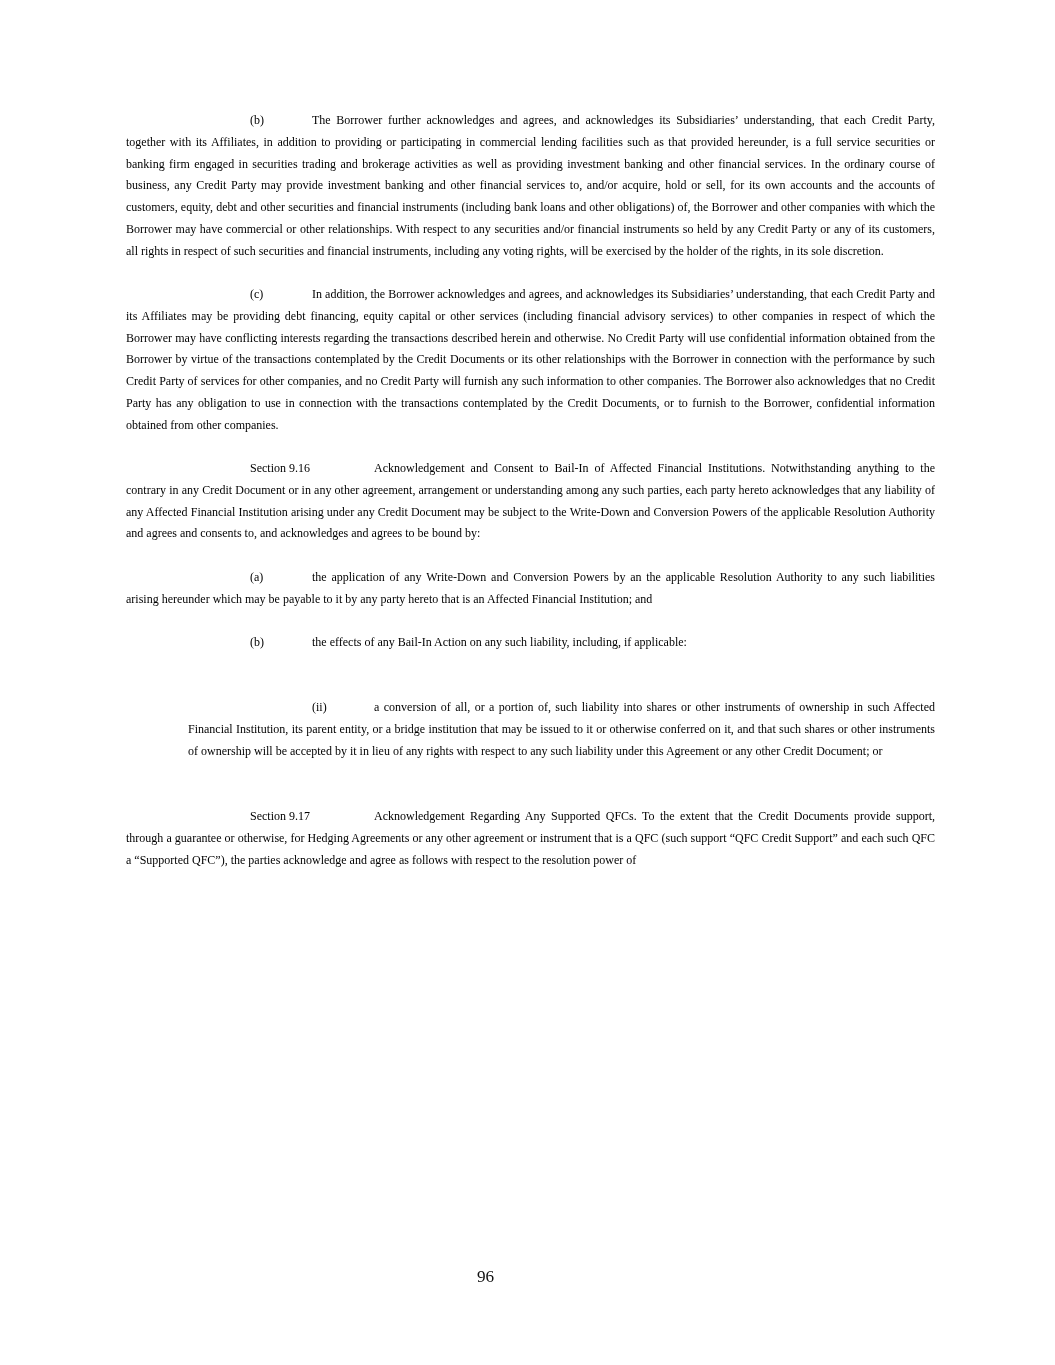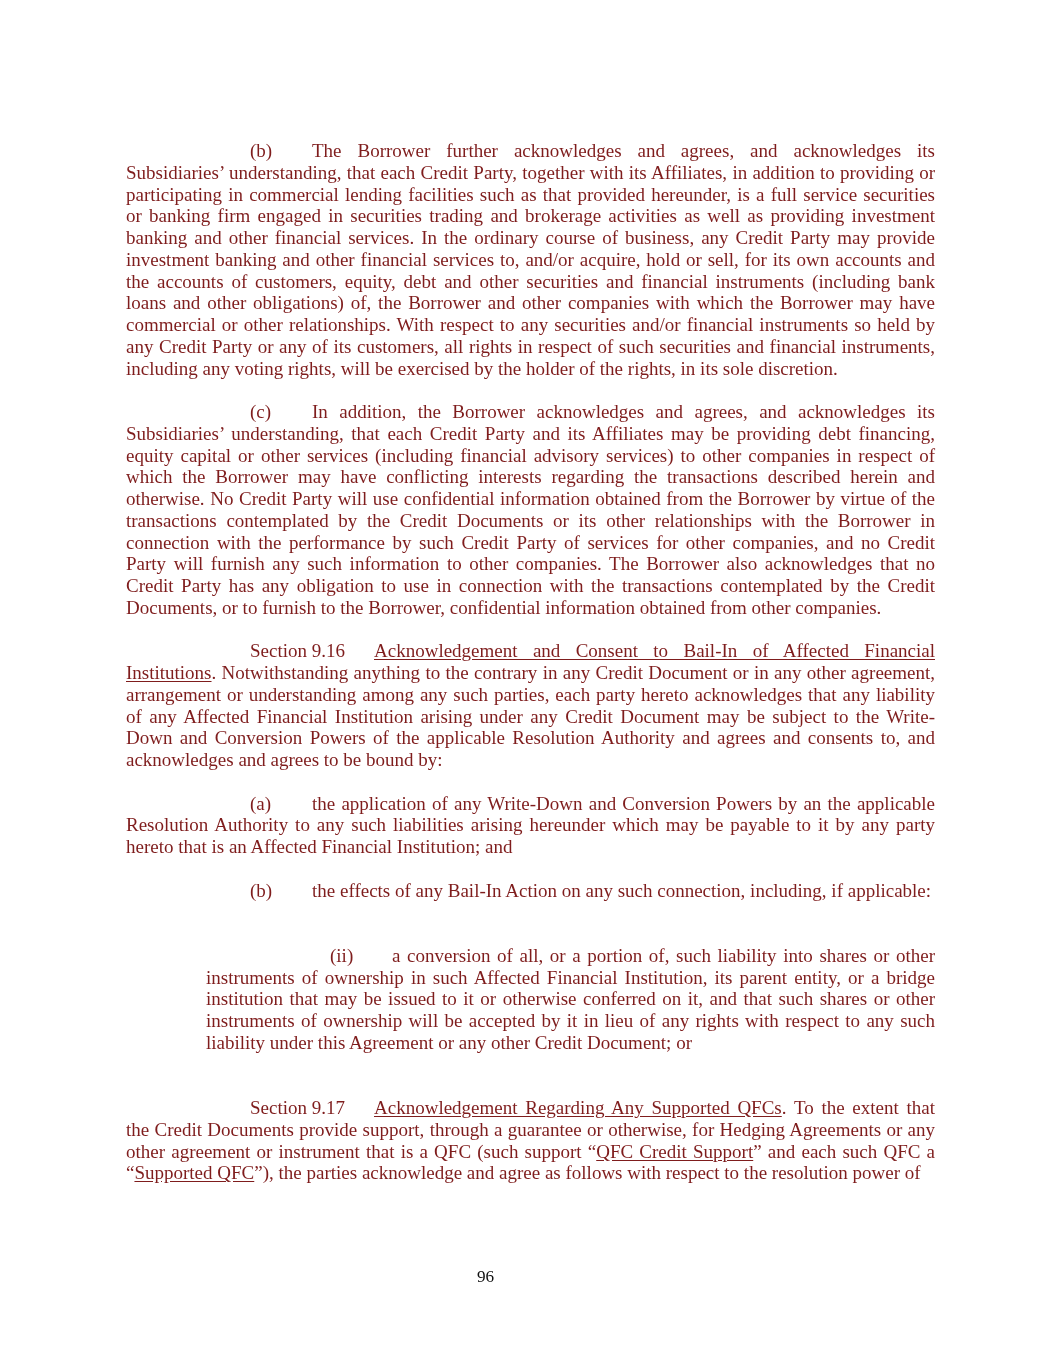--- a/index.html
+++ b/index.html
@@ -1,28 +1,28 @@
 <!DOCTYPE html>
 <html><head>
 <meta charset="utf-8">
 <style>
   html, body { margin: 0; padding: 0; background: #ffffff; }
   body { width: 1055px; height: 1365px; position: relative; overflow: hidden; }
   .page {
-    position: absolute; left: 126px; top: 140px; width: 809px;
+    position: absolute; left: 126px; top: 110px; width: 809px;
     font-family: "Liberation Serif", "DejaVu Serif", serif;
-    font-size: 19px; line-height: 21.75px; color: #7f1d1d;
+    font-size: 12px; line-height: 21.75px; color: #000000;
   }
   p { margin: 0; text-align: justify; }
   .gap { height: 21.75px; }
   .ind1 { text-indent: 124px; }
-  .ind-sub { margin-left: 80px; text-indent: 124px; }
+  .ind-sub { margin-left: 62px; text-indent: 124px; }
   .lbl { display: inline-block; text-indent: 0; }
   .lbl-a { width: 62px; }
-  .u { text-decoration: underline; text-underline-offset: 2px; }
+  .u { text-underline-offset: 2px; }
   .plain { text-align: left; }
   .footer {
     position: absolute; top: 1267px; left: 0; width: 971px; text-align: center;
     font-family: "Liberation Serif", "DejaVu Serif", serif; font-size: 17.2px; color: #111;
   }
 </style>
 </head>
 <body>
 
 <div class="page">
@@ -32,21 +32,21 @@
 
   <p class="ind1"><span class="lbl lbl-a">(c)</span><span>In addition, the Borrower acknowledges and agrees, and acknowledges its Subsidiaries’ understanding, that each Credit Party and its Affiliates may be providing debt financing, equity capital or other services (including financial advisory services) to other companies in respect of which the Borrower may have conflicting interests regarding the transactions described herein and otherwise.  No Credit Party will use confidential information obtained from the Borrower by virtue of the transactions contemplated by the Credit Documents or its other relationships with the Borrower in connection with the performance by such Credit Party of services for other companies, and no Credit Party will furnish any such information to other companies.  The Borrower also acknowledges that no Credit Party has any obligation to use in connection with the transactions contemplated by the Credit Documents, or to furnish to the Borrower, confidential information obtained from other companies.</span></p>
   <div class="gap"></div>
 
   <p class="ind1"><span class="lbl" style="width:124px">Section 9.16</span><span class="u">Acknowledgement and Consent to Bail-In of Affected Financial Institutions</span><span>. Notwithstanding anything to the contrary in any Credit Document or in any other agreement, arrangement or understanding among any such parties, each party hereto acknowledges that any liability of any Affected Financial Institution arising under any Credit Document may be subject to the Write-Down and Conversion Powers of the applicable Resolution Authority and agrees and consents to, and acknowledges and agrees to be bound by:</span></p>
   <div class="gap"></div>
 
   <p class="ind1"><span class="lbl lbl-a">(a)</span><span>the application of any Write-Down and Conversion Powers by an the applicable Resolution Authority to any such liabilities arising hereunder which may be payable to it by any party hereto that is an Affected Financial Institution; and</span></p>
   <div class="gap"></div>
 
-  <p class="plain"><span class="lbl" style="margin-left:124px;width:62px">(b)</span><span>the effects of any Bail-In Action on any such connection,  including, if applicable:</span></p>
+  <p class="plain"><span class="lbl" style="margin-left:124px;width:62px">(b)</span><span>the effects of any Bail-In Action on any such liability,  including, if applicable:</span></p>
   <div class="gap"></div>
 
   <div class="gap"></div>
 
   <p class="ind-sub"><span class="lbl lbl-a">(ii)</span><span>a conversion of all, or a portion of, such liability into shares or other instruments of ownership in such Affected Financial Institution, its parent entity, or a bridge institution that may be issued to it or otherwise conferred on it, and that such shares or other instruments of ownership will be accepted by it in lieu of any rights with respect to any such liability under this Agreement or any other Credit Document; or</span></p>
   <div class="gap"></div>
 
   <div class="gap"></div>
 
   <p class="ind1"><span class="lbl" style="width:124px">Section 9.17</span><span class="u">Acknowledgement Regarding Any Supported QFCs</span><span>.  To the extent that the Credit Documents provide support, through a guarantee or otherwise, for Hedging Agreements or any other agreement or instrument that is a QFC (such support “</span><span class="u">QFC Credit Support</span><span>” and each such QFC a “</span><span class="u">Supported QFC</span><span>”), the parties acknowledge and agree as follows with respect to the resolution power of</span></p>

